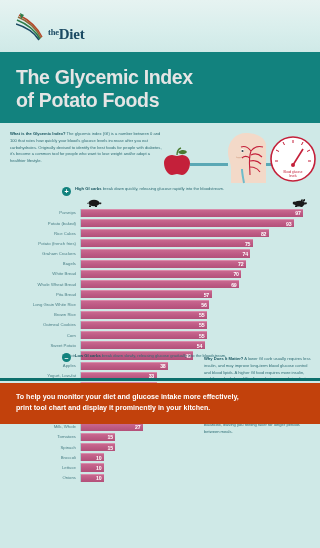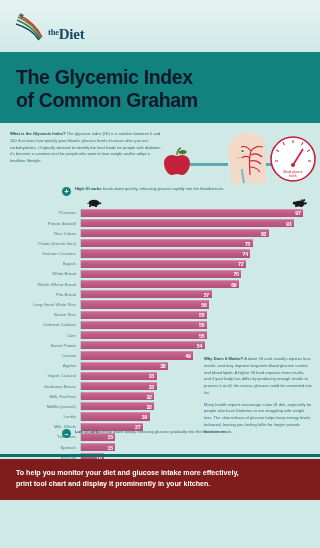--- a/index.html
+++ b/index.html
@@ -4,21 +4,21 @@
 <style>
   * { box-sizing: border-box; margin: 0; padding: 0; }
   html, body {
     width: 320px; height: 548px;
     font-family: "Liberation Sans", sans-serif;
     background: #cfe9e7;
     overflow: hidden;
   }
   #page {
     position: relative;
-    width: 320px; height: 500px;
+    width: 320px; height: 424px;
     background: #cfe9e7;
   }
 
   
   .logo-bar {
     height: 52px;
     background: linear-gradient(180deg,#e6f3f1 0%, #d8eeec 60%, #cfe9e7 100%);
     display: flex; align-items: center; padding-left: 16px;
   }
   .logo-wrap { display: flex; align-items: flex-end; }
@@ -29,21 +29,21 @@
   .logo-text .l2 { font-family: "Liberation Serif", serif; font-size: 16px; font-weight: 700; letter-spacing: -.4px; }
 
   .teal-rule { height: 5px; background: #12827e; }
 
   
   .title-block {
     background: #12827e;
     padding: 9px 16px 12px 16px;
   }
   .title-block h1 {
-    color: #0f172a; font-size: 19.5px; font-weight: 700;
+    color: #e5e5e5; font-size: 19.5px; font-weight: 700;
     line-height: 1.16; letter-spacing: -0.35px;
   }
 
   
   .intro {
     position: relative;
     background: #cfe9e7;
     padding: 8px 10px 6px 10px;
     min-height: 62px;
   }
@@ -115,21 +115,21 @@
   .side-note {
     position: absolute; right: 8px; width: 108px;
     font-size: 4.1px; line-height: 1.66; color: #2d6c74;
   }
   .side-note b { color: #18555f; }
   .side-note p + p { margin-top: 5px; }
 
   
   .footer {
     position: absolute; left: 0; bottom: 0; width: 320px;
-    background: #7f1d1d; color: #ffffff;
+    background: #c2410c; color: #ffffff;
     padding: 9px 16px 10px 16px;
   }
   .footer div { font-size: 7.1px; font-weight: 700; line-height: 1.55; }
   .footer-rule { position: absolute; left:0; bottom: 43px; width: 320px; height: 3px; background:#0d6f6c; }
 </style>
 </head>
 <body>
 
 <div id="page">
 
@@ -145,21 +145,21 @@
       <div class="logo-text">
         <div class="l1"><span class="the">the</span><span>Diet</span></div>
       </div>
     </div>
   </div>
   <div class="teal-rule"></div>
 
   <div class="title-block">
     <h1>
       <span>The Glycemic Index</span><br>
-      <span>of Common Graham</span>
+      <span>of Potato Foods</span>
     </h1>
   </div>
 
   <div class="intro">
     <div class="intro-text">
       <b>What is the Glycemic Index?</b><span> The glycemic index (GI) is a number between 0 and 100 that rates how quickly your blood's glucose levels increase after you eat carbohydrates. Originally devised to identify the best foods for people with diabetes, it's become a common tool for people who want to lose weight and/or adopt a healthier lifestyle.</span>
     </div>
 
     <svg class="intro-art" viewBox="0 0 160 62">
 

